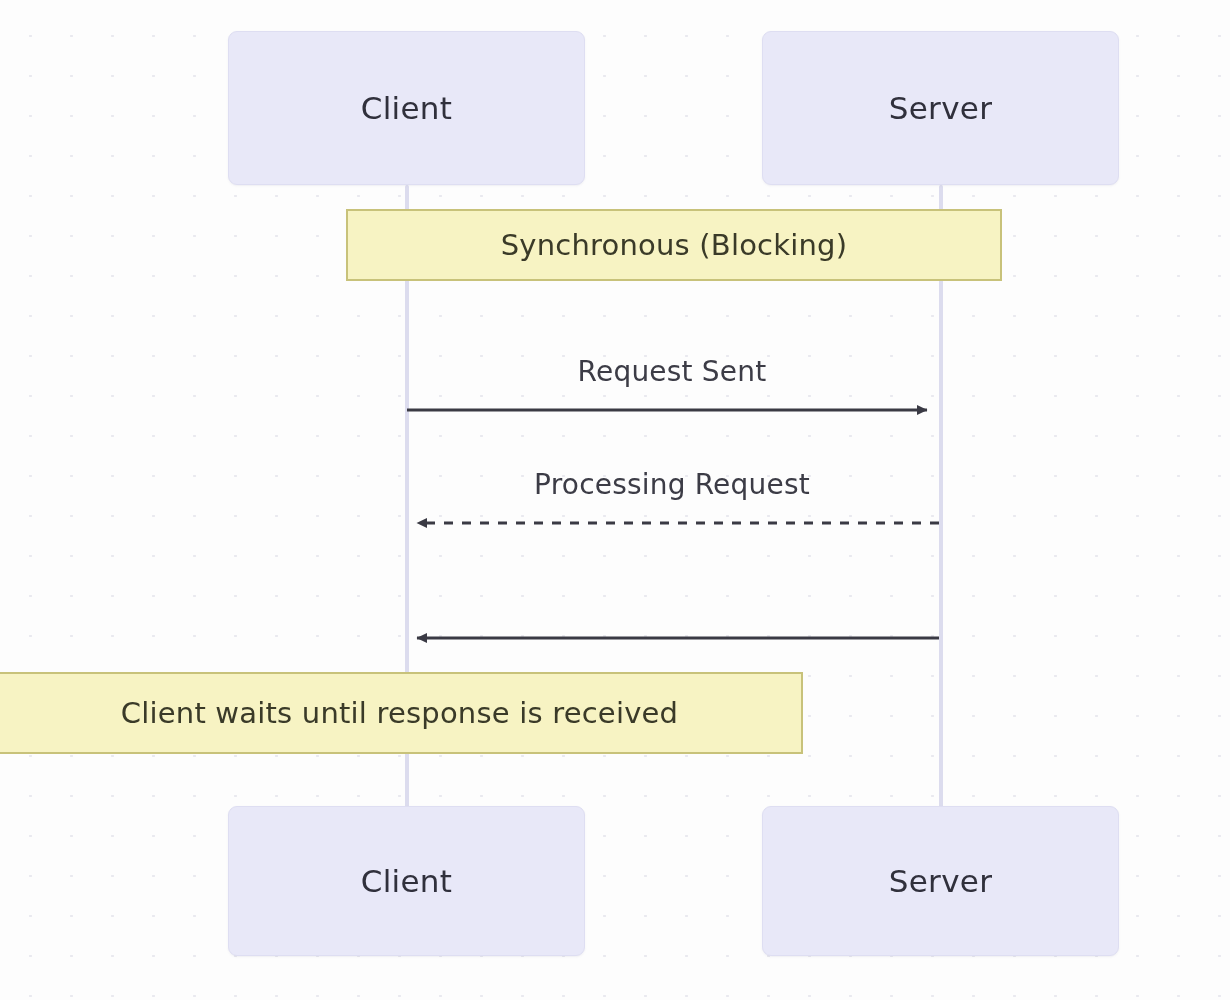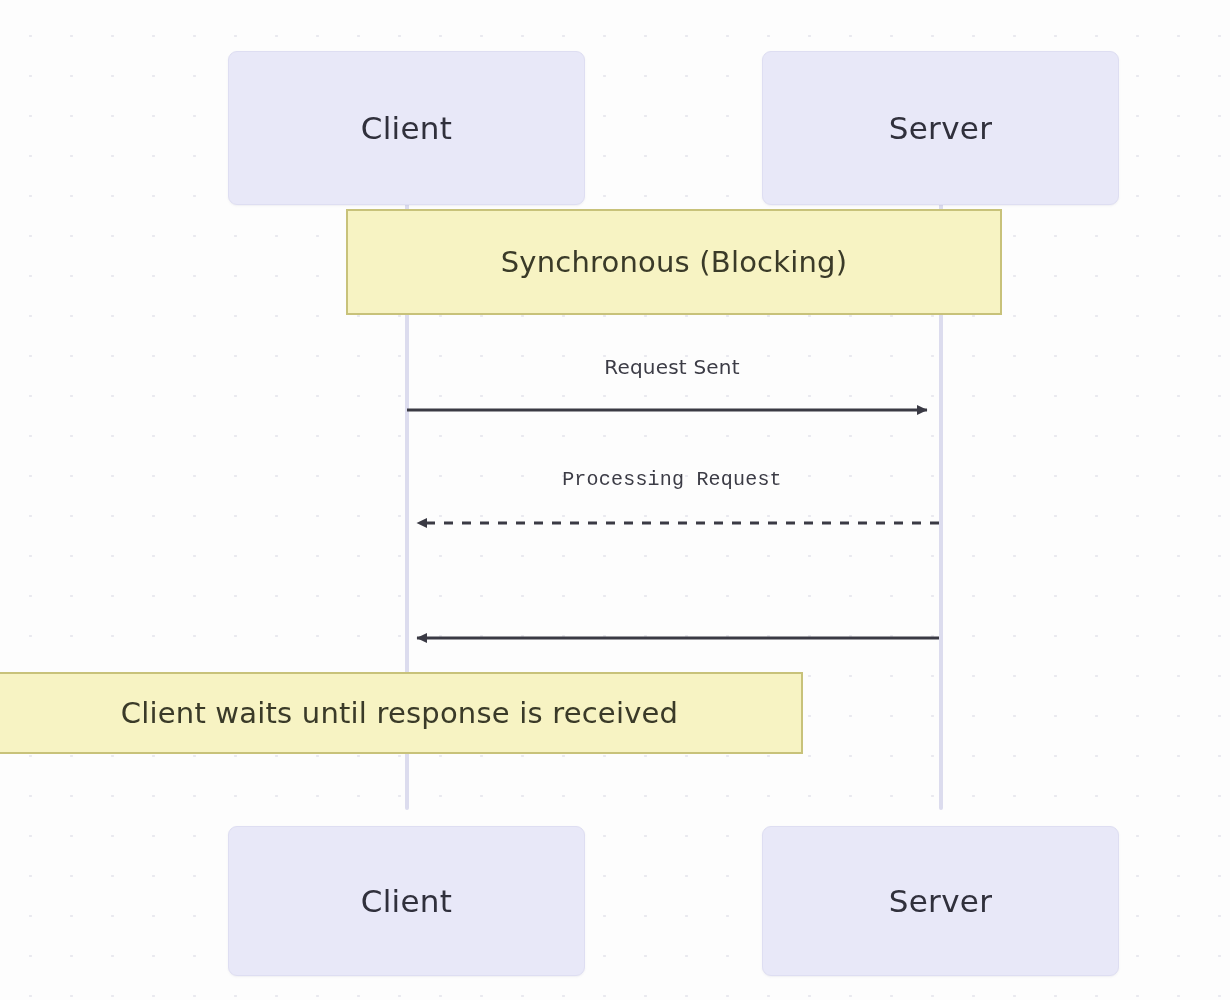--- a/index.html
+++ b/index.html
@@ -32,21 +32,20 @@
   .participant {
     position: absolute;
     box-sizing: border-box;
     background: #e8e8f8;
     border: 1px solid #dedef2;
     border-radius: 9px;
     display: flex;
     align-items: center;
     justify-content: center;
     box-shadow: 0 1px 2px rgba(120,120,160,0.10);
-    margin-top: 20px;
   }
   .participant-label {
     font-size: 31px;
     color: #30303c;
     letter-spacing: 0.3px;
     font-weight: 400;
   }
 
   
   .note {
@@ -61,21 +60,21 @@
   .note-label {
     font-size: 29px;
     color: #3a3a28;
     letter-spacing: 0.2px;
     white-space: nowrap;
   }
 
   
   .message-label {
     position: absolute;
-    font-size: 20px;
+    font-size: 28px;
     color: #3c3c46;
     letter-spacing: 0.2px;
     white-space: nowrap;
     text-align: center;
   }
   .msg-svg {
     position: absolute;
     overflow: visible;
   }
 </style>
@@ -88,35 +87,35 @@
   <div class="lifeline" style="left:939px; top:185px; height:625px;"></div>
 
   <div class="participant" style="left:228px; top:31px; width:357px; height:154px;">
     <span class="participant-label">Client</span>
   </div>
 
   <div class="participant" style="left:762px; top:31px; width:357px; height:154px;">
     <span class="participant-label">Server</span>
   </div>
 
-  <div class="note" style="left:346px; top:209px; width:656px; height:106px;">
+  <div class="note" style="left:346px; top:209px; width:656px; height:72px;">
     <span class="note-label">Synchronous (Blocking)</span>
   </div>
 
   <div class="message-label" style="left:405px; top:355px; width:534px;">Request Sent</div>
   <svg class="msg-svg" style="left:405px; top:392px; width:534px; height:36px;" viewBox="0 0 534 36">
     <defs>
       <marker id="arrow-right-solid" markerWidth="11" markerHeight="11" refX="10" refY="5.5" orient="auto" markerUnits="userSpaceOnUse">
         <path d="M0,0.5 L10.5,5.5 L0,10.5 z" fill="#3a3a44"></path>
       </marker>
     </defs>
     <line x1="2" y1="18" x2="522" y2="18" stroke="#3a3a44" stroke-width="3" marker-end="url(#arrow-right-solid)"></line>
   </svg>
 
-  <div class="message-label" style="left:405px; top:468px; width:534px;font-family:Liberation Mono, monospace;">Processing Request</div>
+  <div class="message-label" style="left:405px; top:468px; width:534px;">Processing Request</div>
   <svg class="msg-svg" style="left:405px; top:505px; width:534px; height:36px;" viewBox="0 0 534 36">
     <defs>
       <marker id="arrow-left-dashed" markerWidth="11" markerHeight="11" refX="10" refY="5.5" orient="auto" markerUnits="userSpaceOnUse">
         <path d="M0,0.5 L10.5,5.5 L0,10.5 z" fill="#3a3a44"></path>
       </marker>
     </defs>
     <line x1="534" y1="18" x2="12" y2="18" stroke="#3a3a44" stroke-width="3" stroke-dasharray="9 9" marker-end="url(#arrow-left-dashed)"></line>
   </svg>
 
   <svg class="msg-svg" style="left:405px; top:620px; width:534px; height:36px;" viewBox="0 0 534 36">

